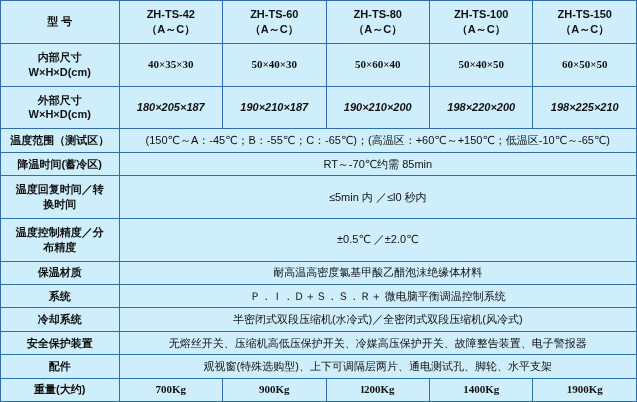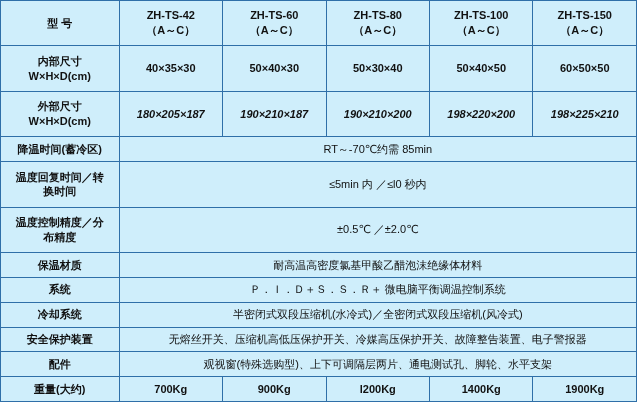--- a/index.html
+++ b/index.html
@@ -38,20 +38,21 @@
     font-size:10.5px;
   }
   td.val{
     font-weight:bold;
     font-size:11px;
     font-style:italic;
   }
   td.val-lg{
     font-weight:bold;
     font-size:12px;
+    font-family:Liberation Serif, serif;
   }
   td.wide{
     font-size:11px;
   }
   .two-line span{display:block;}
   col.c0{width:118px;}
   col.cx{width:103px;}
 </style>
 </head>
 <body>
@@ -90,37 +91,41 @@
       </td>
     </tr>
 
     <tr>
       <td class="rowhdr two-line">
         <span>内部尺寸</span>
         <span>W×H×D(cm)</span>
       </td>
       <td class="val-lg">40×35×30</td>
       <td class="val-lg">50×40×30</td>
-      <td class="val-lg">50×30×40</td>
+      <td class="val-lg">50×60×40</td>
       <td class="val-lg">50×40×50</td>
       <td class="val-lg">60×50×50</td>
     </tr>
 
     <tr>
       <td class="rowhdr two-line">
         <span>外部尺寸</span>
         <span>W×H×D(cm)</span>
       </td>
       <td class="val">180×205×187</td>
       <td class="val">190×210×187</td>
       <td class="val">190×210×200</td>
       <td class="val">198×220×200</td>
       <td class="val">198×225×210</td>
     </tr>
 
+    <tr>
+      <td class="rowhdr-sm">温度范围（测试区）</td>
+      <td class="wide" colspan="5">(150℃～A：-45℃；B：-55℃；C：-65℃)；(高温区：+60℃～+150℃；低温区-10℃～-65℃)</td>
+    </tr>
 
 
     <tr>
       <td class="rowhdr-sm">降温时间(蓄冷区)</td>
       <td class="wide" colspan="5">RT～-70℃约需 85min</td>
     </tr>
 
     <tr>
       <td class="rowhdr-sm two-line">
         <span>温度回复时间／转</span>

